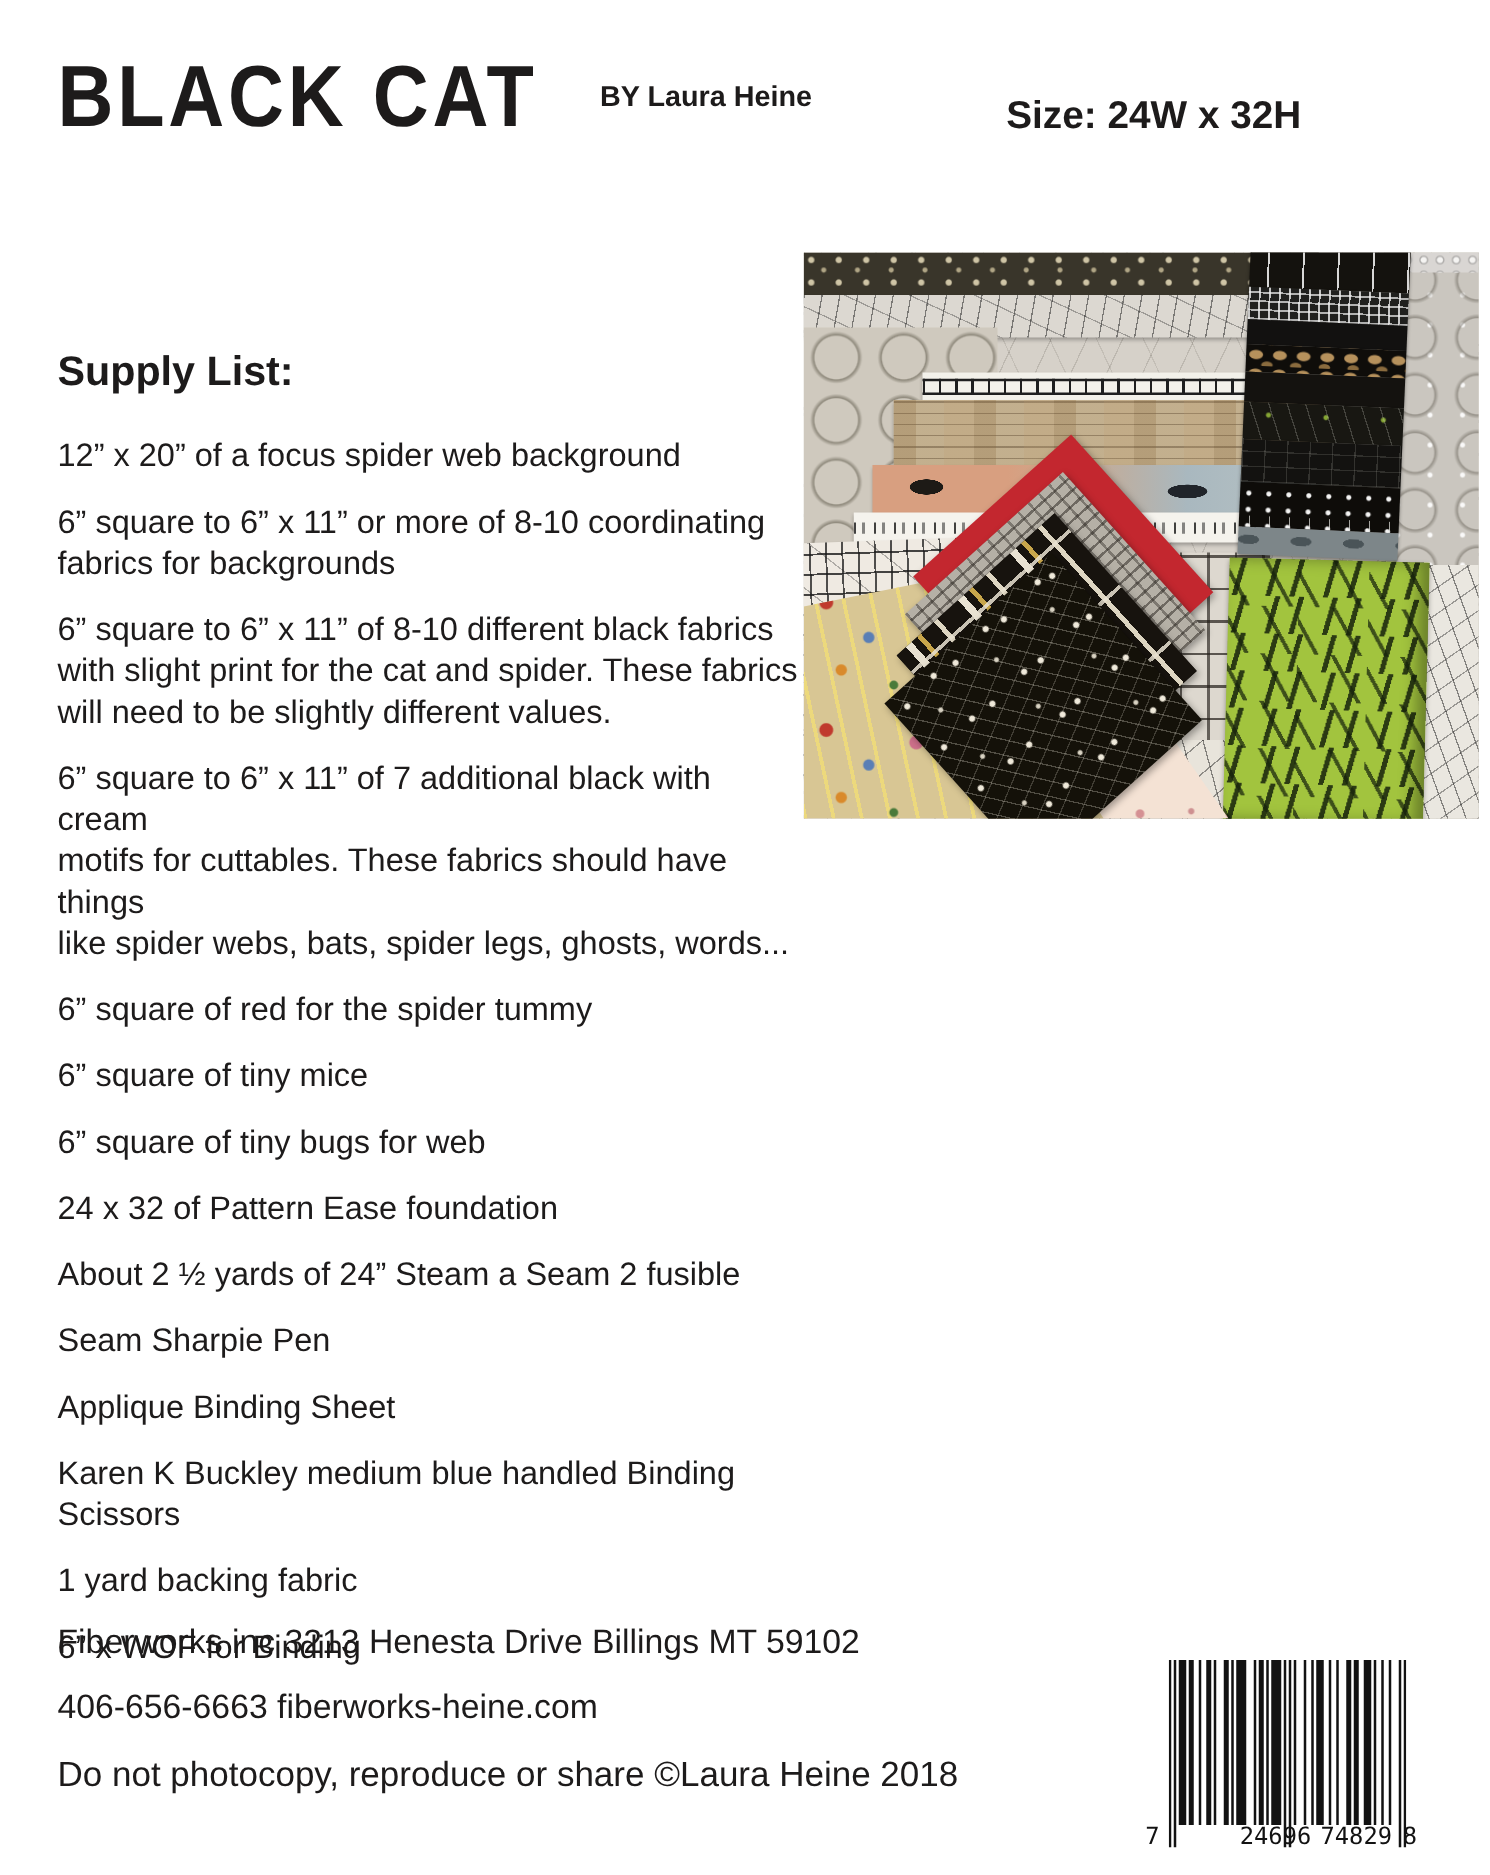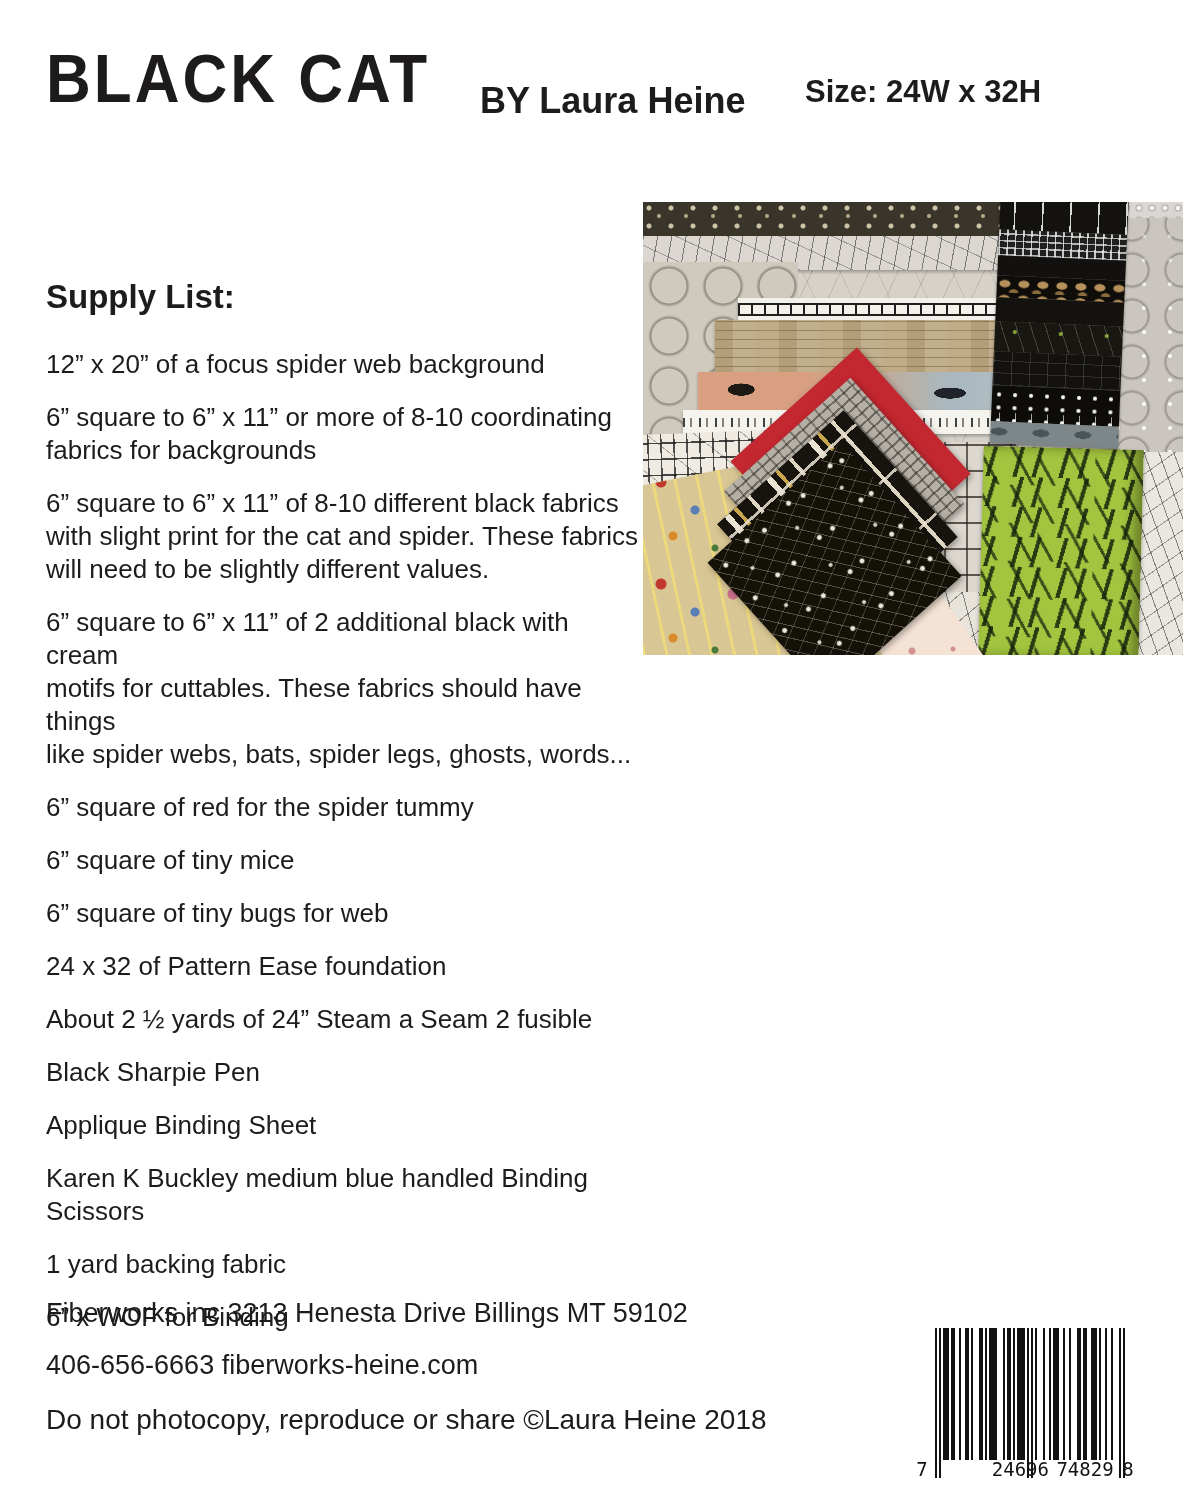--- a/index.html
+++ b/index.html
@@ -3,21 +3,21 @@
 <meta charset="utf-8">
 <title>BLACK CAT</title>
 <style>
   html,body{margin:0;padding:0;background:#ffffff;}
   body{font-family:"Liberation Sans",sans-serif;color:#1d1b1b;}
   .page{position:relative;width:1192px;height:1500px;background:#fff;overflow:hidden;}
 
   
   .title{position:absolute;left:46px;top:38px;font-size:62px;font-weight:700;
          letter-spacing:3px;transform:scaleY(1.12);transform-origin:left top;white-space:nowrap;}
-  .byline{position:absolute;left:480px;top:80px;font-size:36px;font-weight:600;white-space:nowrap;text-align:center;}
+  .byline{position:absolute;left:480px;top:64px;font-size:23px;font-weight:600;white-space:nowrap;text-align:center;}
   .size-label{position:absolute;left:805px;top:74px;font-size:31px;font-weight:600;white-space:nowrap;}
 
   
   .supply-heading{position:absolute;left:46px;top:278px;font-size:33px;font-weight:600;}
   .supply-list{position:absolute;left:46px;top:348px;width:600px;}
   .supply-item{font-size:26px;line-height:33px;margin:0 0 20px 0;white-space:pre-line;}
 
   
   .addr{position:absolute;left:46px;top:1298px;font-size:27px;white-space:nowrap;}
   .phone-site{position:absolute;left:46px;top:1350px;font-size:27px;white-space:nowrap;}
@@ -219,29 +219,29 @@
   </div>
 
   <div class="supply-heading">Supply List:</div>
   <div class="supply-list">
     <p class="supply-item">12” x 20” of a focus spider web background</p>
     <p class="supply-item">6” square to 6” x 11” or more of 8-10 coordinating
 fabrics for backgrounds</p>
     <p class="supply-item">6” square to 6” x 11” of 8-10 different black fabrics
 with slight print for the cat and spider. These fabrics
 will need to be slightly different values.</p>
-    <p class="supply-item">6” square to 6” x 11” of 2 additional black with cream
+    <p class="supply-item">6” square to 6” x 11” of 7 additional black with cream
 motifs for cuttables. These fabrics should have things
 like spider webs, bats, spider legs, ghosts, words...</p>
     <p class="supply-item">6” square of red for the spider tummy</p>
     <p class="supply-item">6” square of tiny mice</p>
     <p class="supply-item">6” square of tiny bugs for web</p>
     <p class="supply-item">24 x 32 of Pattern Ease foundation</p>
     <p class="supply-item">About 2 ½ yards of 24” Steam a Seam 2 fusible</p>
-    <p class="supply-item">Black Sharpie Pen</p>
+    <p class="supply-item">Seam Sharpie Pen</p>
     <p class="supply-item">Applique Binding Sheet</p>
     <p class="supply-item">Karen K Buckley medium blue handled Binding Scissors</p>
     <p class="supply-item">1 yard backing fabric</p>
     <p class="supply-item">6” x WOF for Binding</p>
   </div>
 
   <div class="addr">Fiberworks inc 3213 Henesta Drive Billings MT 59102</div>
   <div class="phone-site">406-656-6663 fiberworks-heine.com</div>
   <div class="copyright">Do not photocopy, reproduce or share ©Laura Heine 2018</div>
 

